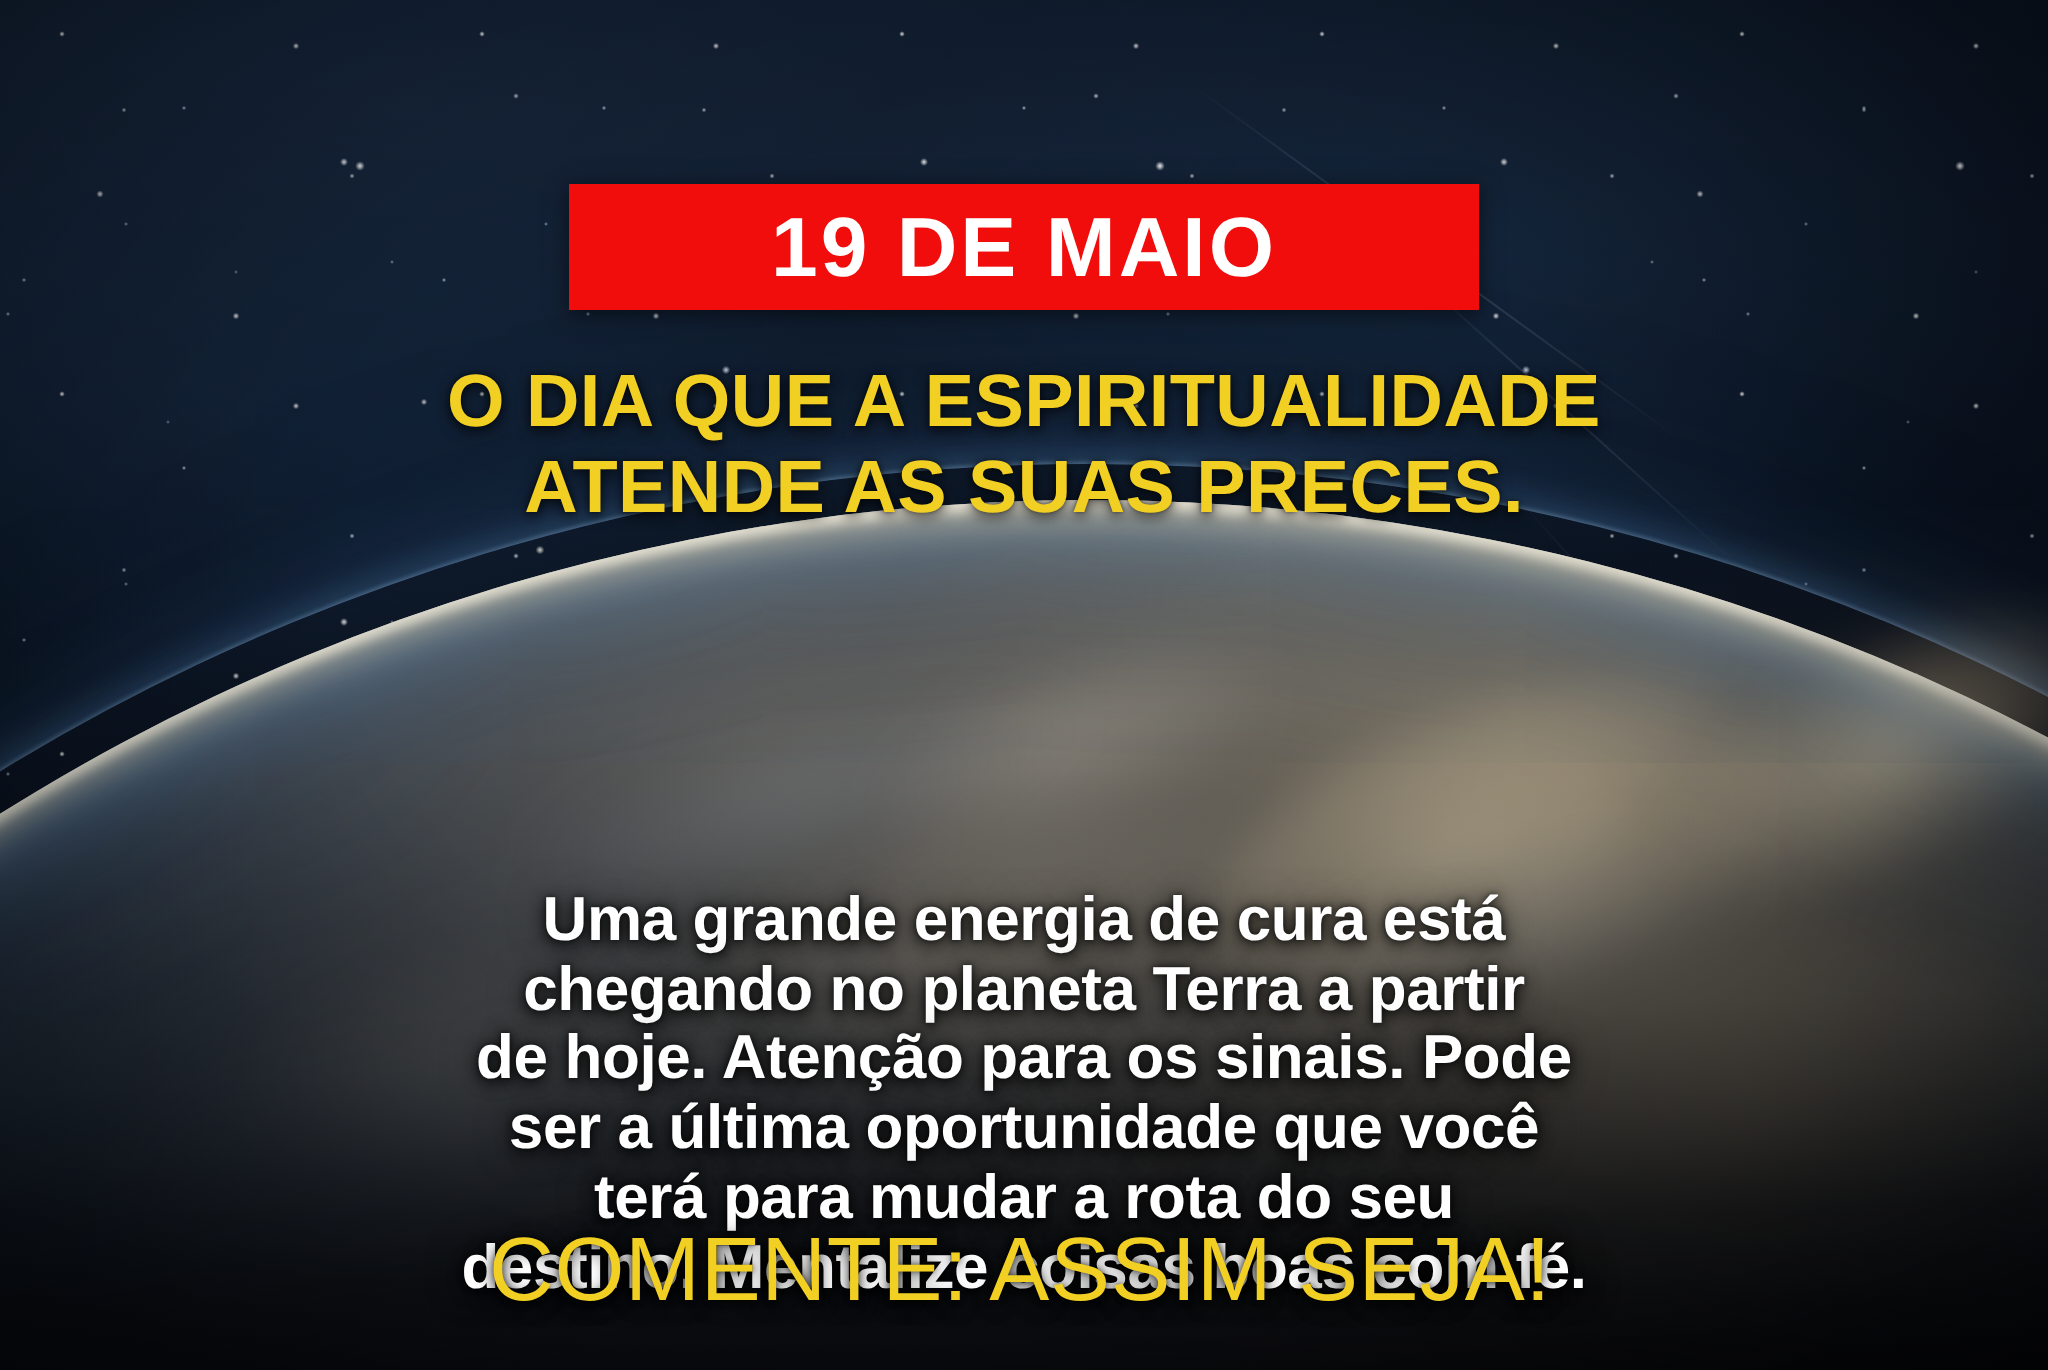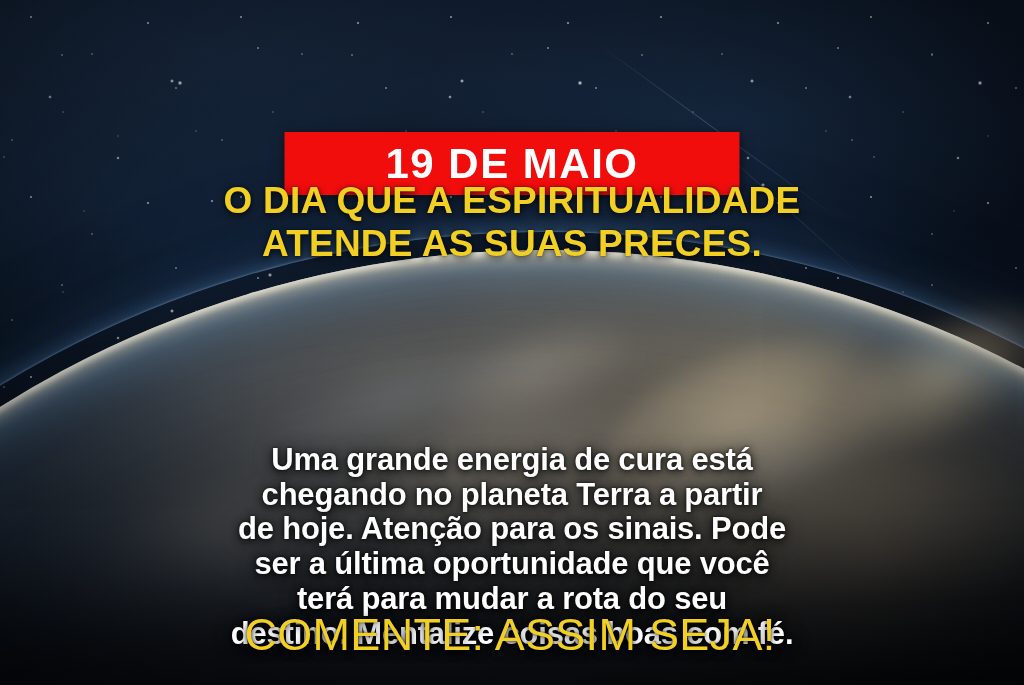--- a/index.html
+++ b/index.html
@@ -229,21 +229,20 @@
     left: 50%;
     transform: translateX(-50%);
     top: 92px;
     width: 455px;
     height: 63px;
     background: #f20d0d;
     display: flex;
     align-items: center;
     justify-content: center;
     box-shadow: 0 2px 10px rgba(0,0,0,0.55);
-    margin-top: 40px;
   }
   .date-banner-text {
     color: #ffffff;
     font-size: 42px;
     font-weight: 700;
     letter-spacing: 1.5px;
     line-height: 1;
     white-space: nowrap;
   }
 

